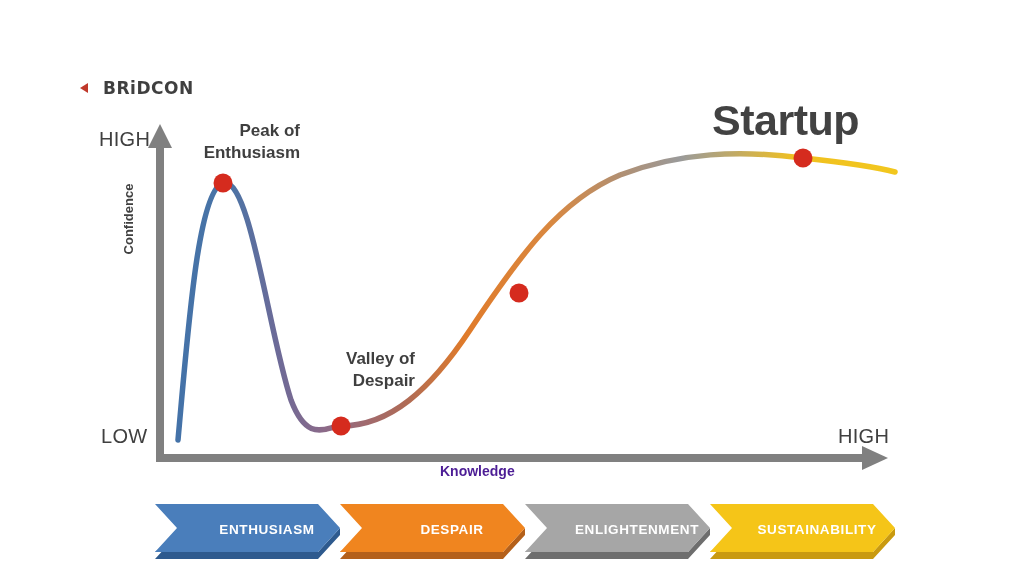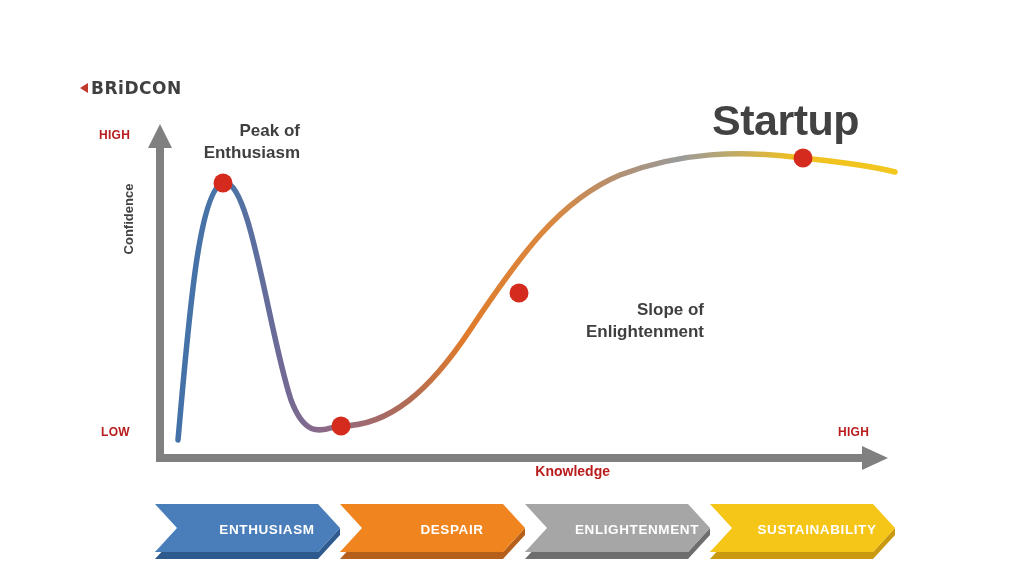--- a/index.html
+++ b/index.html
@@ -18,21 +18,21 @@
     overflow: hidden;
   }
 
   
   #logo {
     position: absolute;
     left: 80px;
     top: 78px;
     display: flex;
     align-items: center;
-    gap: 2px;
+    gap: 14px;
   }
   #logo-mark {
     width: 0;
     height: 0;
     border-top: 5px solid transparent;
     border-bottom: 5px solid transparent;
     border-right: 8px solid #c0392b;
     margin-right: 1px;
   }
   #logo-text {
@@ -58,23 +58,23 @@
   
   #plot {
     position: absolute;
     left: 0;
     top: 0;
   }
 
   
   .axis-extreme {
     position: absolute;
-    font-size: 12px;
-    font-weight: bold;
-    color: #b91c1c;
+    font-size: 20px;
+    font-weight: normal;
+    color: #404040;
     letter-spacing: 0.3px;
   }
   #label-high-y { left: 99px; top: 128px; }
   #label-low-y  { left: 101px; top: 425px; text-align: center; }
   #label-high-x { left: 838px; top: 425px; }
 
   #label-confidence {
     position: absolute;
     left: 121px;
     top: 238px;
@@ -84,24 +84,24 @@
     font-size: 13px;
     font-weight: bold;
     color: #404040;
     text-align: center;
   }
   #label-knowledge {
     position: absolute;
     left: 440px;
     top: 463px;
     width: 170px;
-    text-align: right;
+    text-align: left;
     font-size: 14px;
     font-weight: bold;
-    color: #b91c1c;
+    color: #4c1d95;
   }
 
   
   .annotation {
     position: absolute;
     font-size: 17px;
     font-weight: bold;
     color: #3f3f3f;
     line-height: 1.28;
     text-align: right;
@@ -182,22 +182,22 @@
 
   <div class="axis-extreme" id="label-high-y">HIGH</div>
   <div class="axis-extreme" id="label-low-y">LOW</div>
   <div class="axis-extreme" id="label-high-x">HIGH</div>
 
   <div id="label-confidence">Confidence</div>
   <div id="label-knowledge">Knowledge</div>
 
   <div class="annotation" id="ann-peak">Peak of
 Enthusiasm</div>
-  <div class="annotation" id="ann-slope">Slope of
-Enlightenment</div>
+  <div class="annotation" id="ann-valley">Valley of
+Despair</div>
 
   <div id="chevron-bar">
     <svg width="740" height="56">
       <g id="chevrons">
           <polygon points="0,48 163,48 185,24 185,31 163,55 0,55 22,31" fill="#2e5a8e"></polygon>
           <polygon points="0,0 163,0 185,24 163,48 0,48 22,24" fill="#4a7ebb"></polygon>
           <polygon points="185,48 348,48 370,24 370,31 348,55 185,55 207,31" fill="#b4601a"></polygon>
           <polygon points="185,0 348,0 370,24 348,48 185,48 207,24" fill="#f0851f"></polygon>
           <polygon points="370,48 533,48 555,24 555,31 533,55 370,55 392,31" fill="#6e6e6e"></polygon>
           <polygon points="370,0 533,0 555,24 533,48 370,48 392,24" fill="#a6a6a6"></polygon>

